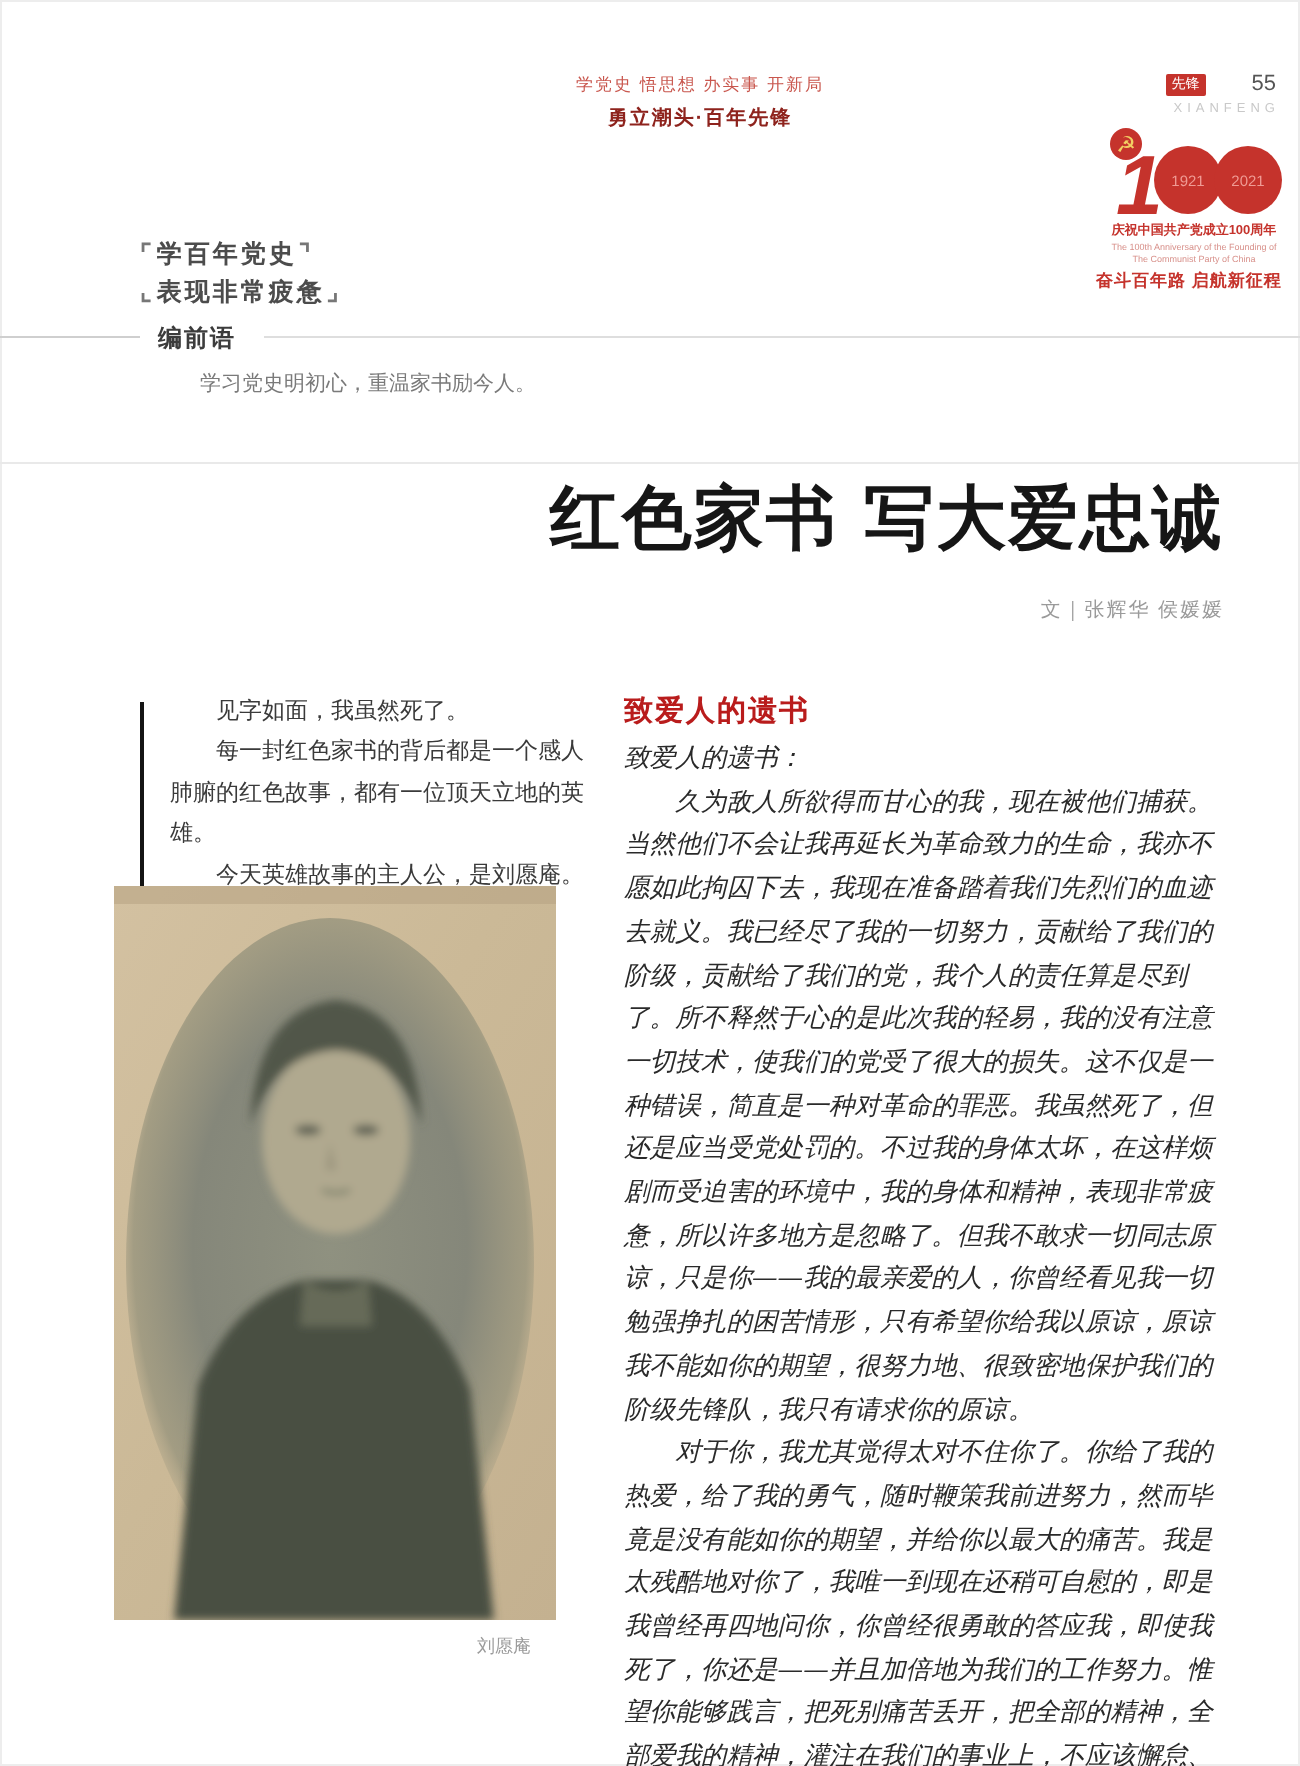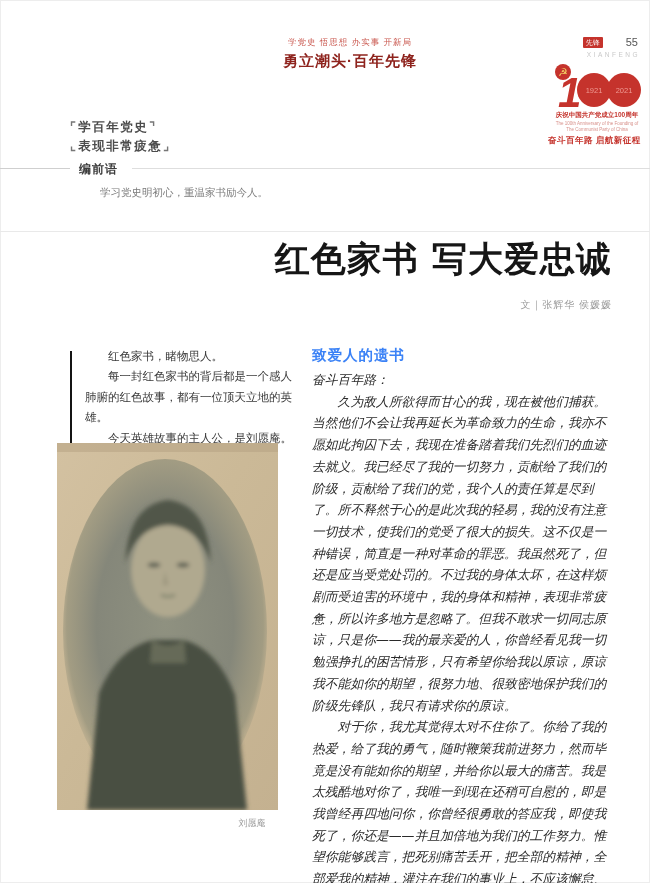--- a/index.html
+++ b/index.html
@@ -2,21 +2,21 @@
 <html><head>
 <meta charset="utf-8">
 <style>
   html,body{margin:0;padding:0;background:#fff;}
   .page{position:relative;width:650px;height:883px;background:#ffffff;overflow:hidden;
         font-family:"Liberation Sans",sans-serif;box-shadow:inset 0 0 0 1px #ededed;}
 
   
   .slogans{position:absolute;top:37px;left:255px;width:190px;text-align:center;}
   .slogan1{font-size:8.5px;color:#c9574e;letter-spacing:1px;}
-  .slogan2{font-size:15px;color:#8e231d;font-weight:bold;letter-spacing:1px;margin-top:3px;text-align:center;}
+  .slogan2{font-size:10px;color:#8e231d;font-weight:bold;letter-spacing:1px;margin-top:3px;text-align:center;}
 
   
   .masthead{position:absolute;top:36px;right:4px;width:98px;}
   .mast-row{display:flex;justify-content:flex-end;align-items:center;gap:10px;padding-right:8px;}
   .flag-logo{width:20px;height:11px;background:#c5332c;color:#fff;font-size:7px;line-height:11px;
              text-align:center;border-radius:1px;}
   .pageno{font-size:11px;color:#555;margin-left:13px;}
   .brand{text-align:right;padding-right:6px;font-size:6.5px;letter-spacing:2.5px;color:#c9c9c9;margin-top:3px;}
   .logo100{margin-top:5px;display:flex;justify-content:center;}
   .anno-cn{font-size:6.5px;color:#c5332c;font-weight:bold;text-align:center;margin-top:2px;white-space:nowrap;}
@@ -49,21 +49,21 @@
   .intro-bar{position:absolute;left:70px;top:351px;width:2px;height:92px;background:#141414;}
   .intro{position:absolute;left:85px;top:346px;width:213px;font-size:11.5px;line-height:1.78;color:#3a3a3a;
          font-family:"Liberation Serif",serif;}
   .intro p{margin:0;text-indent:2em;}
 
   
   .photo{position:absolute;left:57px;top:443px;width:221px;height:367px;}
   .caption{position:absolute;left:222px;top:817px;width:60px;text-align:center;font-size:9px;color:#9b9b9b;}
 
   
-  .letter-head{position:absolute;left:312px;top:346px;font-size:14.5px;font-weight:bold;color:#3b82f6;
+  .letter-head{position:absolute;left:312px;top:346px;font-size:14.5px;font-weight:bold;color:#b91c1c;
                letter-spacing:1px;}
   .letter{position:absolute;left:312px;top:369px;width:301px;font-size:12.8px;line-height:21.7px;color:#2a2a2a;
           font-family:"DejaVu Serif","Liberation Serif",serif;font-style:italic;}
   .letter p{margin:0;text-indent:2em;}
   .letter p.salutation{text-indent:0;}
 </style>
 </head>
 <body>
 
 <div class="page">
@@ -109,21 +109,21 @@
   <div class="ed-body">
     <p>学习党史明初心，重温家书励今人。</p>
   </div>
   <div class="ed-rule-bottom"></div>
 
   <div class="title">红色家书 写大爱忠诚</div>
   <div class="byline">文｜张辉华 侯媛媛</div>
 
   <div class="intro-bar"></div>
   <div class="intro">
-    <p>红色家书，睹物思人。</p>
+    <p>见字如面，我虽然死了。</p>
     <p>每一封红色家书的背后都是一个感人肺腑的红色故事，都有一位顶天立地的英雄。</p>
     <p>今天英雄故事的主人公，是刘愿庵。</p>
   </div>
 
   <div class="photo">
     <svg viewBox="0 0 221 367" width="221" height="367">
       <defs>
         <linearGradient id="paper" x1="0" y1="0" x2="1" y2="1">
           <stop offset="0%" stop-color="#d3c1a1"></stop>
           <stop offset="45%" stop-color="#cbb997"></stop>
@@ -151,18 +151,18 @@
         <ellipse cx="126" cy="122" rx="6.5" ry="2.6" fill="#5d6053"></ellipse>
         <path d="M104,152 Q111,155 118,152" stroke="#767b66" stroke-width="2" fill="none"></path>
         <path d="M108,128 L111,142 L106,142 Z" fill="#9b957e"></path>
       </g>
     </svg>
   </div>
   <div class="caption">刘愿庵</div>
 
   <div class="letter-head">致爱人的遗书</div>
   <div class="letter">
-    <p class="salutation">奋斗百年路：</p>
+    <p class="salutation">致爱人的遗书：</p>
     <p>久为敌人所欲得而甘心的我，现在被他们捕获。当然他们不会让我再延长为革命致力的生命，我亦不愿如此拘囚下去，我现在准备踏着我们先烈们的血迹去就义。我已经尽了我的一切努力，贡献给了我们的阶级，贡献给了我们的党，我个人的责任算是尽到了。所不释然于心的是此次我的轻易，我的没有注意一切技术，使我们的党受了很大的损失。这不仅是一种错误，简直是一种对革命的罪恶。我虽然死了，但还是应当受党处罚的。不过我的身体太坏，在这样烦剧而受迫害的环境中，我的身体和精神，表现非常疲惫，所以许多地方是忽略了。但我不敢求一切同志原谅，只是你——我的最亲爱的人，你曾经看见我一切勉强挣扎的困苦情形，只有希望你给我以原谅，原谅我不能如你的期望，很努力地、很致密地保护我们的阶级先锋队，我只有请求你的原谅。</p>
     <p>对于你，我尤其觉得太对不住你了。你给了我的热爱，给了我的勇气，随时鞭策我前进努力，然而毕竟是没有能如你的期望，并给你以最大的痛苦。我是太残酷地对你了，我唯一到现在还稍可自慰的，即是我曾经再四地问你，你曾经很勇敢的答应我，即使我死了，你还是——并且加倍地为我们的工作努力。惟望你能够践言，把死别痛苦丢开，把全部的精神，全部爱我的精神，灌注在我们的事业上，不应该懈怠、消极。你的弱点也不</p>
   </div>
 
 </div>
 
 </body></html>

